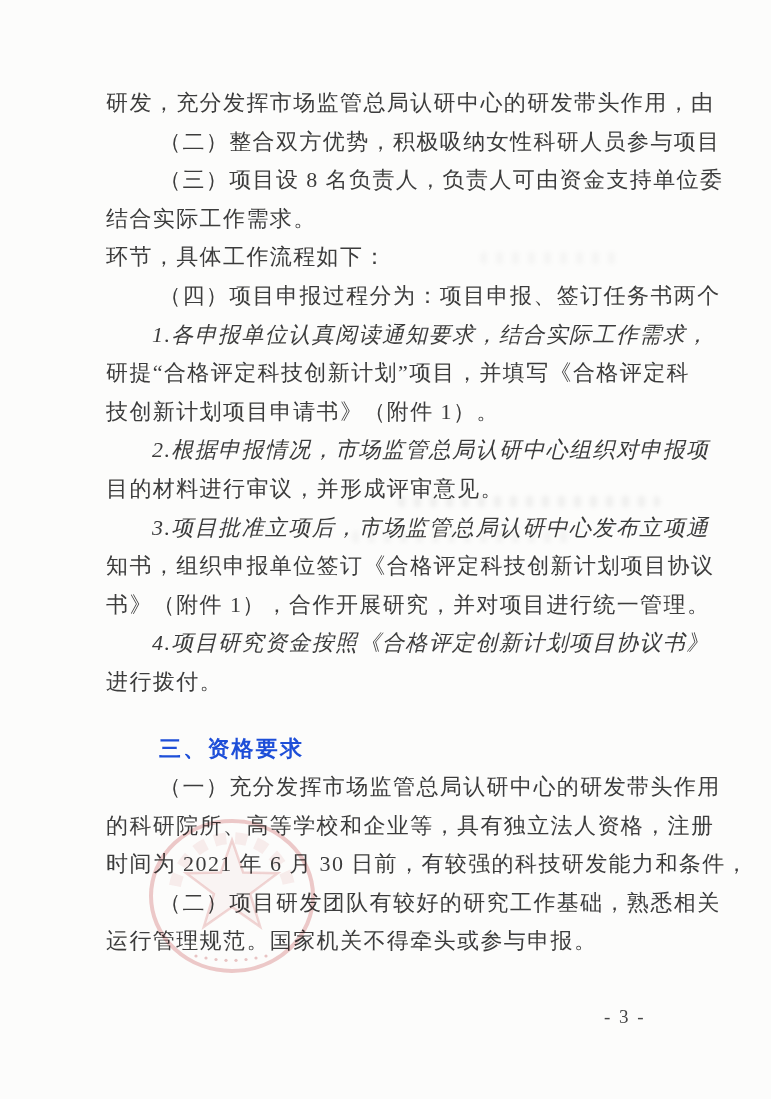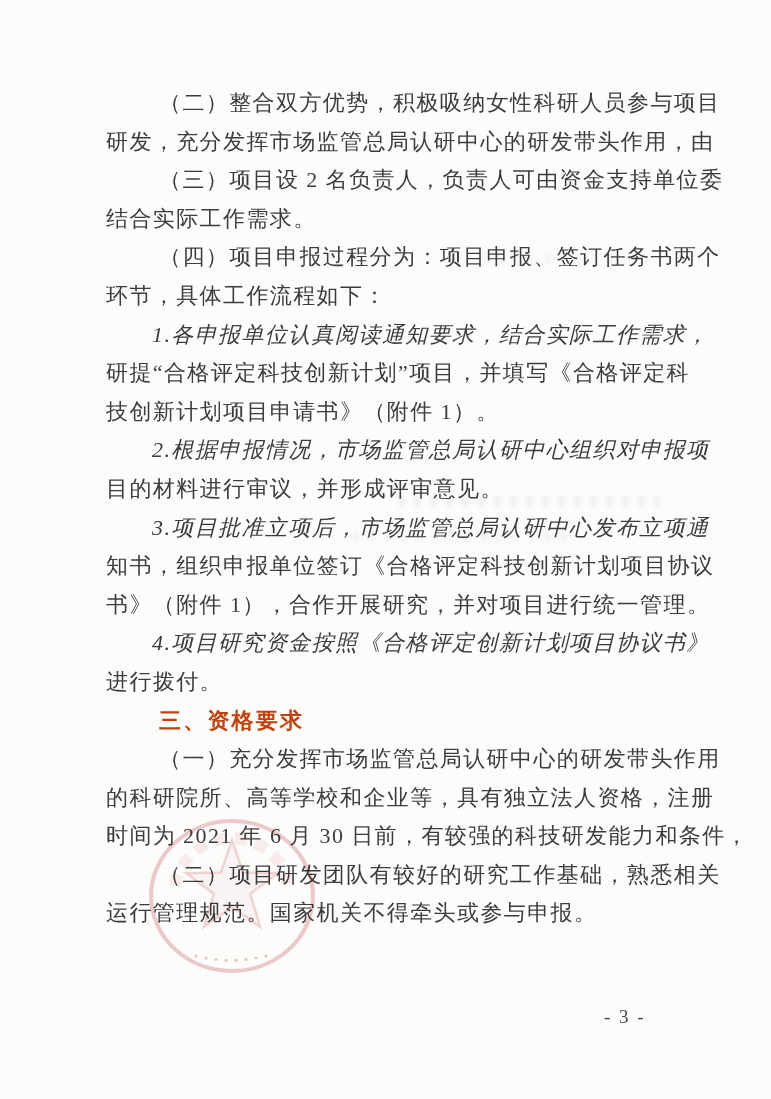--- a/index.html
+++ b/index.html
@@ -15,22 +15,23 @@
   }
   .line{
     height:38.6px;line-height:38.6px;
     font-size:22px;letter-spacing:1.4px;
     color:#3c3c3c;white-space:nowrap;
     font-family:"Liberation Serif","DejaVu Serif",serif;
   }
   .i{padding-left:53px;}   
   .n{padding-left:46px;font-style:italic;}   
   .heading{
-    font-weight:700;letter-spacing:2.2px;color:#c2410c;
+    font-weight:700;letter-spacing:2.2px;color:#1d4ed8;
     font-family:"Liberation Sans","DejaVu Sans",sans-serif;
+    margin-top:28px;
   }
   .pagenum{
     position:absolute;left:604px;top:1006px;
     font-size:19px;letter-spacing:2px;color:#474747;
     font-family:"Liberation Serif","DejaVu Serif",serif;
   }
   .seal{
     position:absolute;left:149px;top:816px;width:166px;height:160px;
     mix-blend-mode:multiply;opacity:.85;pointer-events:none;
   }
@@ -46,26 +47,26 @@
 </head>
 <body>
 
 <div class="page">
 
   <div class="smudge s1"></div>
   <div class="smudge s2"></div>
   <div class="smudge s3"></div>
 
   <div class="textblock">
+    <div class="line">研发，充分发挥市场监管总局认研中心的研发带头作用，由</div>
     <div class="line i">（二）整合双方优势，积极吸纳女性科研人员参与项目</div>
-    <div class="line">研发，充分发挥市场监管总局认研中心的研发带头作用，由</div>
-    <div class="line i">（三）项目设 2 名负责人，负责人可由资金支持单位委</div>
+    <div class="line i">（三）项目设 8 名负责人，负责人可由资金支持单位委</div>
     <div class="line">结合实际工作需求。</div>
+    <div class="line">环节，具体工作流程如下：</div>
     <div class="line i">（四）项目申报过程分为：项目申报、签订任务书两个</div>
-    <div class="line">环节，具体工作流程如下：</div>
     <div class="line n">1.各申报单位认真阅读通知要求，结合实际工作需求，</div>
     <div class="line">研提“合格评定科技创新计划”项目，并填写《合格评定科</div>
     <div class="line">技创新计划项目申请书》（附件 1）。</div>
     <div class="line n">2.根据申报情况，市场监管总局认研中心组织对申报项</div>
     <div class="line">目的材料进行审议，并形成评审意见。</div>
     <div class="line n">3.项目批准立项后，市场监管总局认研中心发布立项通</div>
     <div class="line">知书，组织申报单位签订《合格评定科技创新计划项目协议</div>
     <div class="line">书》（附件 1），合作开展研究，并对项目进行统一管理。</div>
     <div class="line n">4.项目研究资金按照《合格评定创新计划项目协议书》</div>
     <div class="line">进行拨付。</div>

